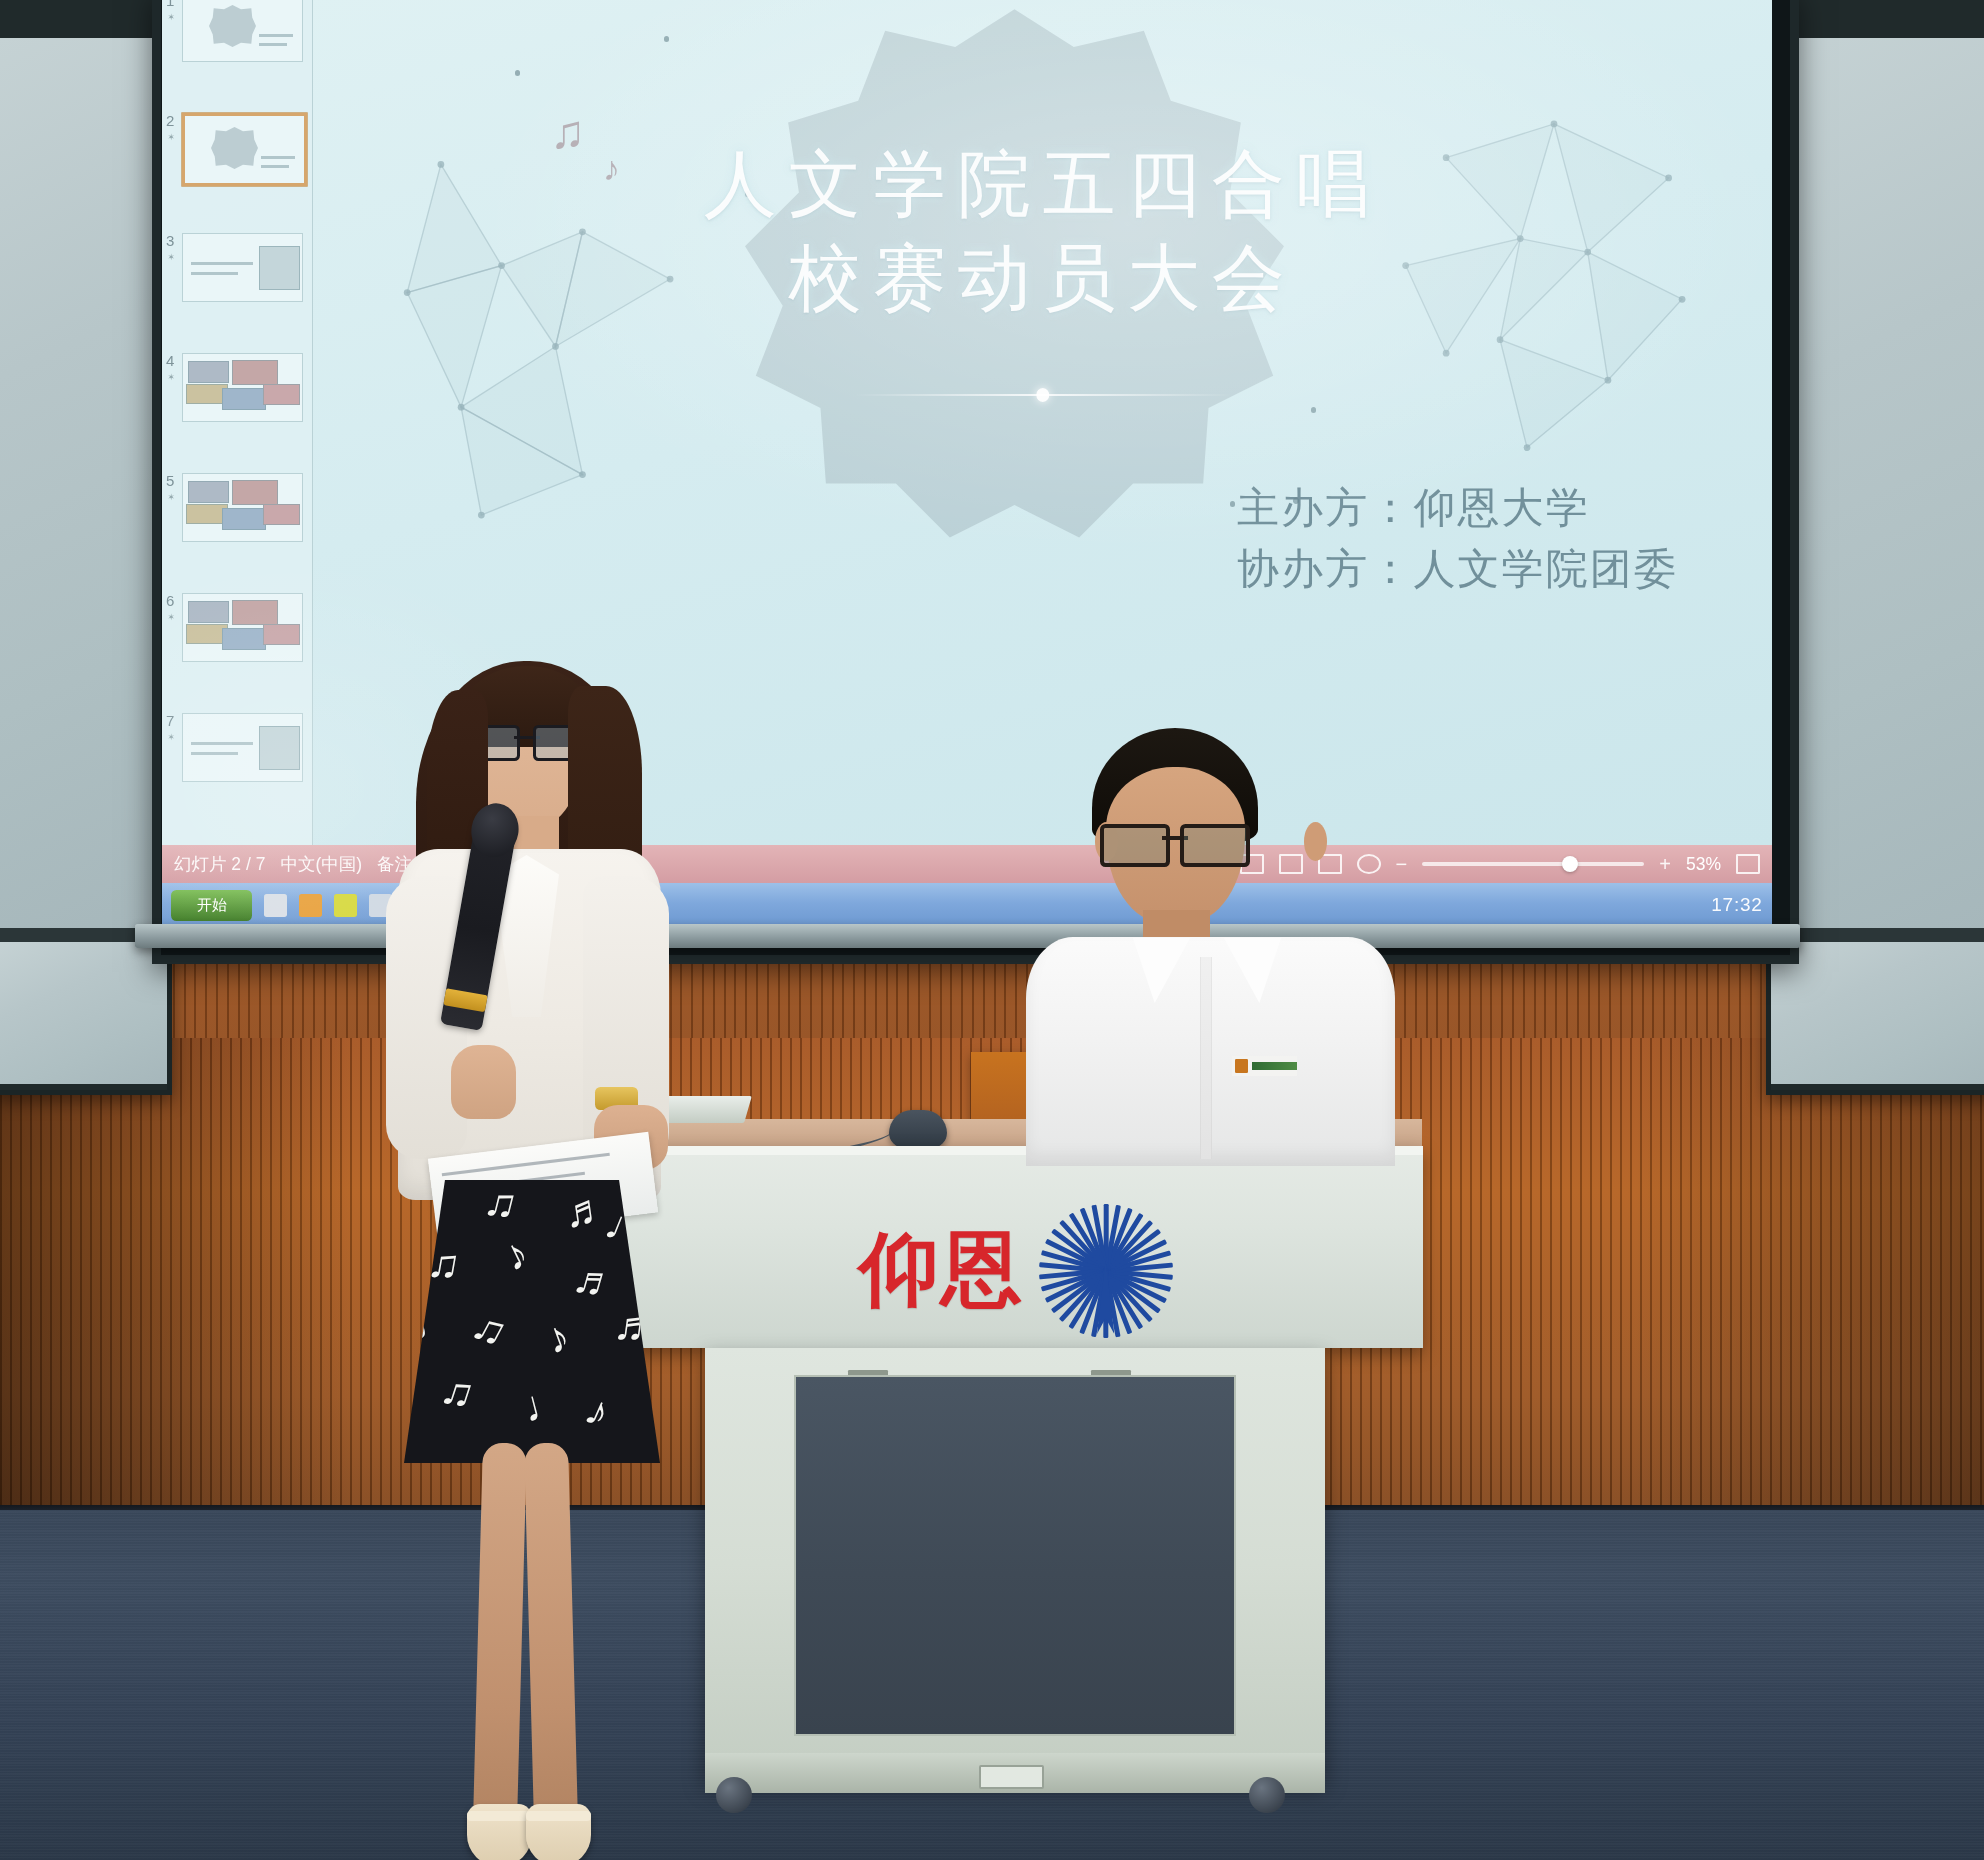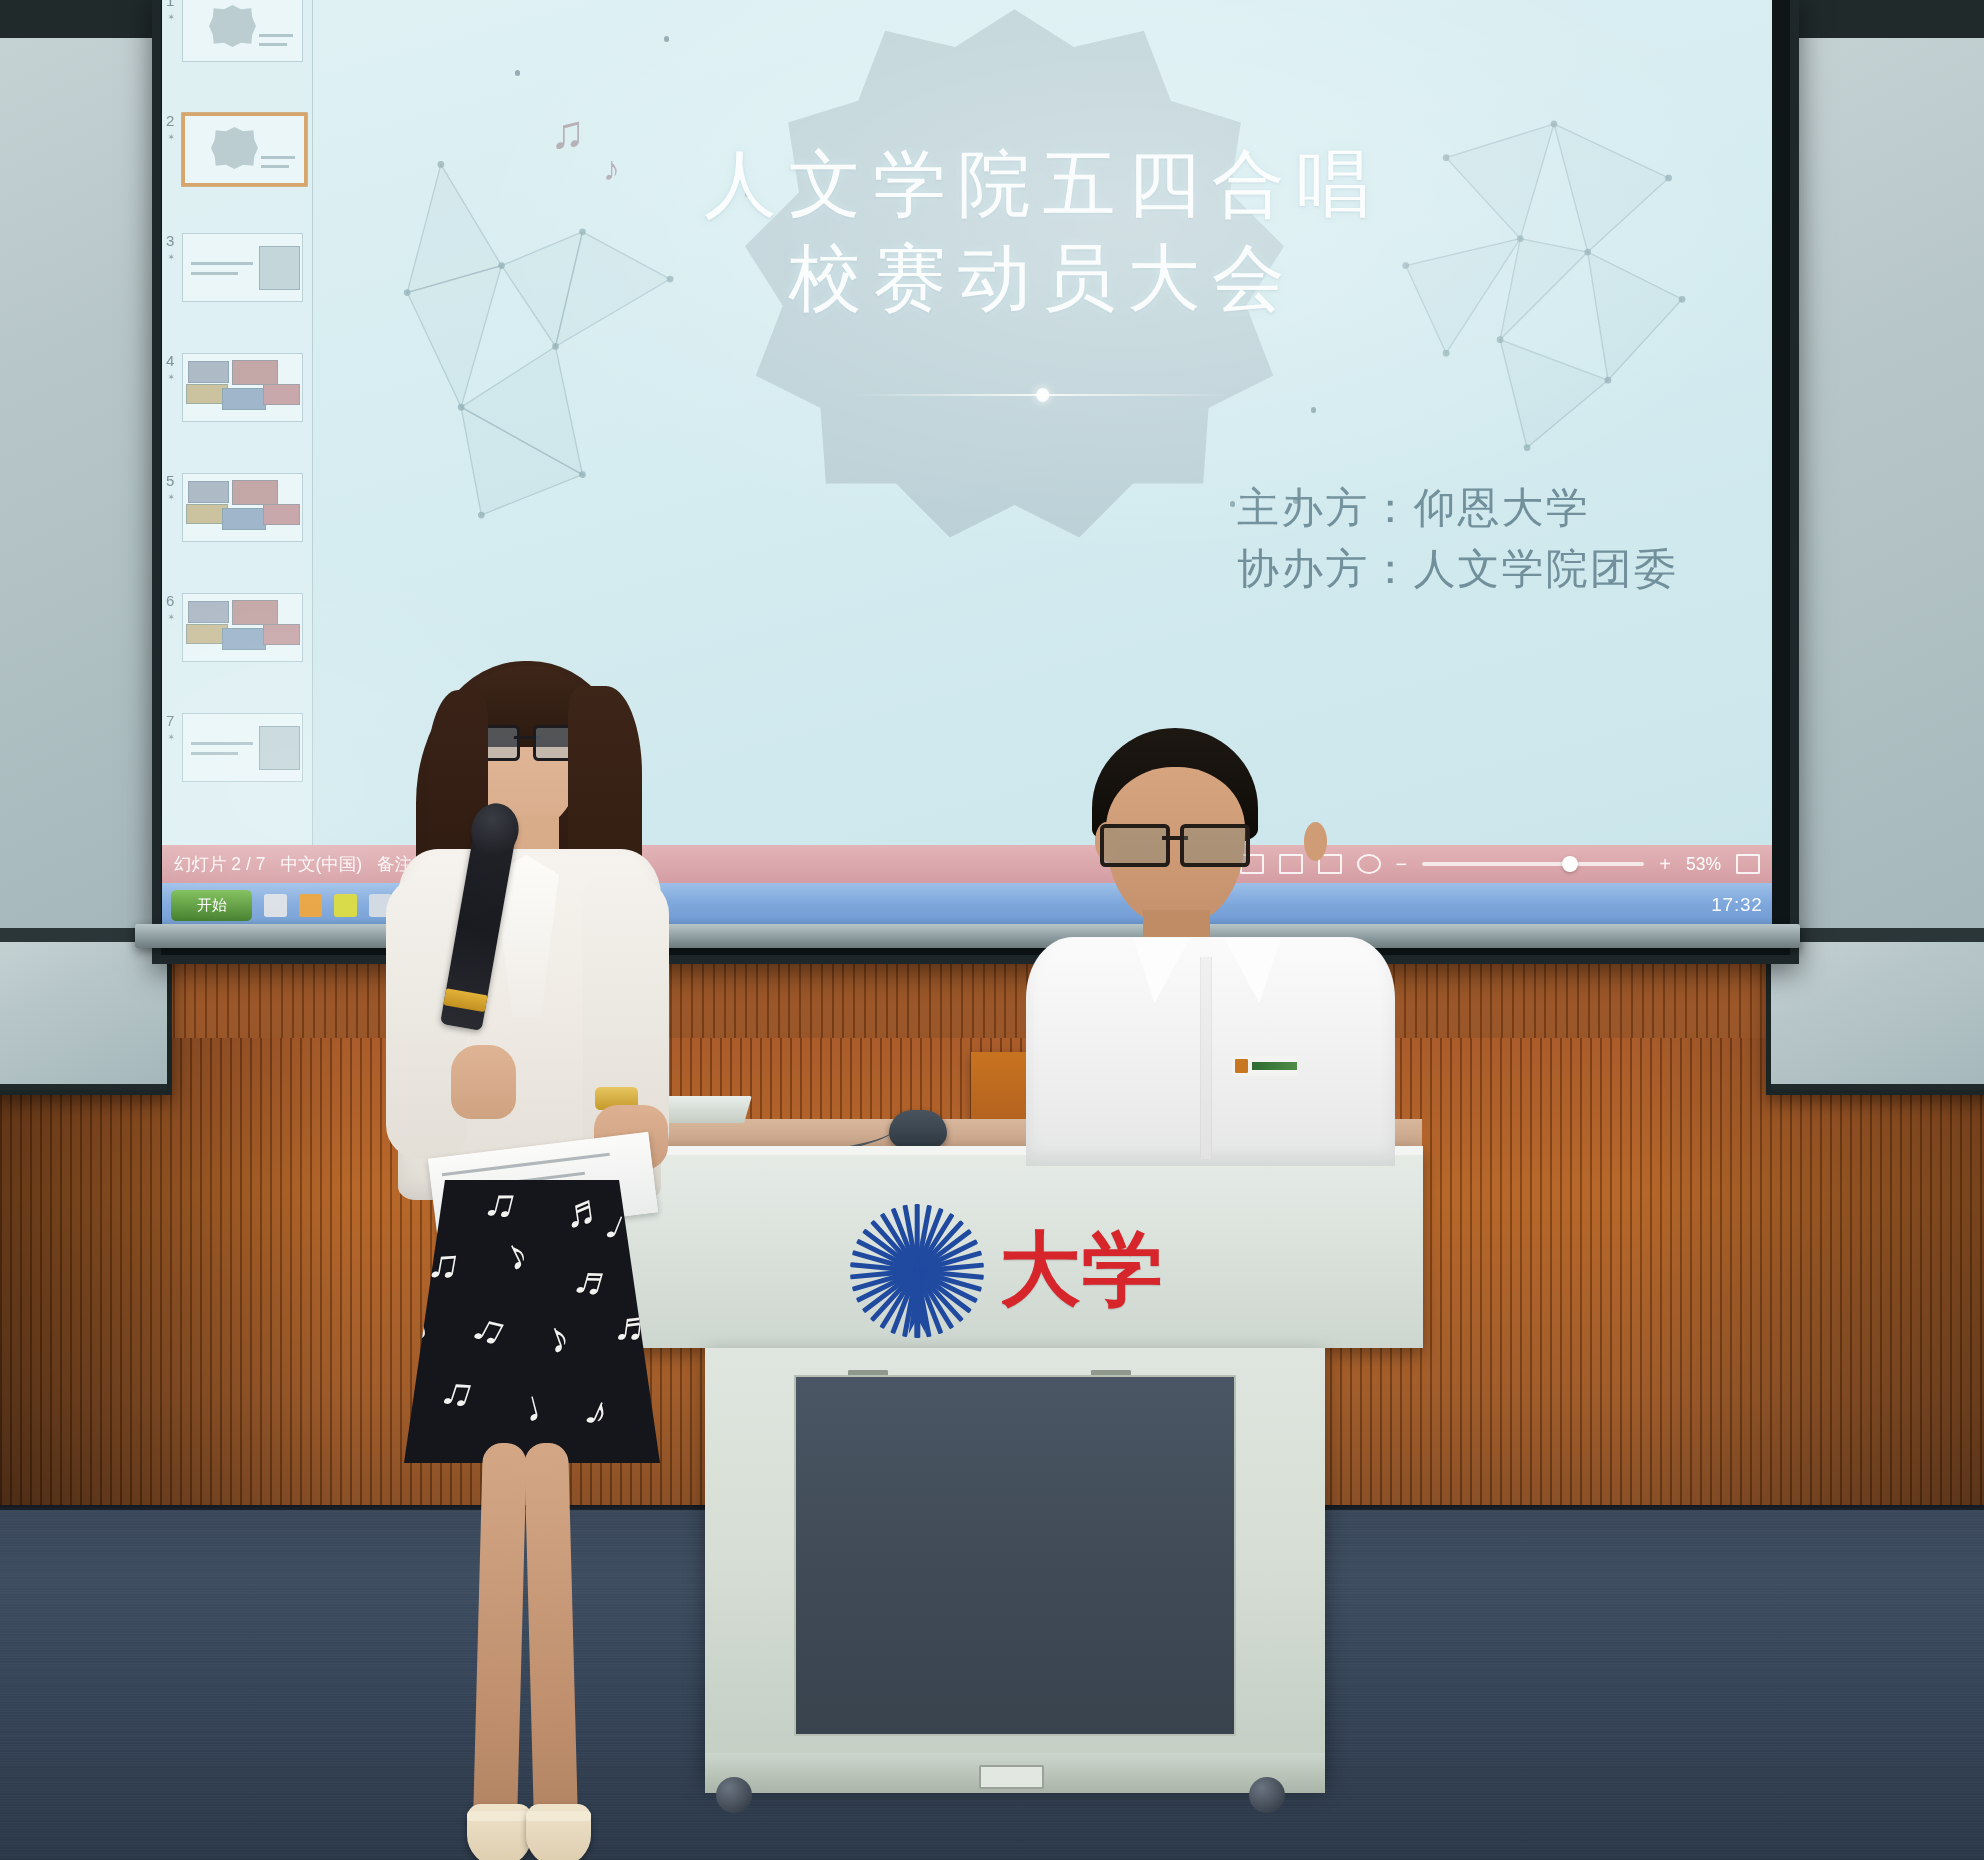--- a/index.html
+++ b/index.html
@@ -748,20 +748,21 @@
   <div class="podium-backpanel"></div>
   <div class="podium-deskshelf"></div>
   <div class="laptop-edge"></div>
   <div class="cable"></div>
   <div class="mouse"></div>
 
   <div class="podium-top"></div>
   <div class="podium-top-edge"></div>
 
   <div class="podium-logo">
+    <span class="logo-han">仰恩</span>
     <span class="logo-mark" id="logo-mark">
         <span class="ray" style="transform: translate(-50%, 0px) rotate(349.412deg);"></span>
         <span class="ray" style="transform: translate(-50%, 0px) rotate(338.824deg);"></span>
         <span class="ray" style="transform: translate(-50%, 0px) rotate(328.235deg);"></span>
         <span class="ray" style="transform: translate(-50%, 0px) rotate(317.647deg);"></span>
         <span class="ray" style="transform: translate(-50%, 0px) rotate(307.059deg);"></span>
         <span class="ray" style="transform: translate(-50%, 0px) rotate(296.471deg);"></span>
         <span class="ray" style="transform: translate(-50%, 0px) rotate(285.882deg);"></span>
         <span class="ray" style="transform: translate(-50%, 0px) rotate(275.294deg);"></span>
         <span class="ray" style="transform: translate(-50%, 0px) rotate(264.706deg);"></span>
@@ -785,21 +786,20 @@
         <span class="ray" style="transform: translate(-50%, 0px) rotate(74.1176deg);"></span>
         <span class="ray" style="transform: translate(-50%, 0px) rotate(63.5294deg);"></span>
         <span class="ray" style="transform: translate(-50%, 0px) rotate(52.9412deg);"></span>
         <span class="ray" style="transform: translate(-50%, 0px) rotate(42.3529deg);"></span>
         <span class="ray" style="transform: translate(-50%, 0px) rotate(31.7647deg);"></span>
         <span class="ray" style="transform: translate(-50%, 0px) rotate(21.1765deg);"></span>
         <span class="ray" style="transform: translate(-50%, 0px) rotate(10.5882deg);"></span>
         <span class="ray" style="transform: translate(-50%, 0px) rotate(0deg);"></span>
       <span class="core"></span>
     </span>
-    <span class="logo-han">大学</span>
   </div>
 
   <div class="podium-base"></div>
   <div class="podium-hinge" style="left:848px;top:1370px;"></div>
   <div class="podium-hinge" style="left:1091px;top:1370px;"></div>
   <div class="podium-door"></div>
   <div class="podium-plinth"></div>
   <div class="podium-latch"></div>
   <div class="caster" style="left:716px;top:1777px;"></div>
   <div class="caster" style="left:1249px;top:1777px;"></div>

